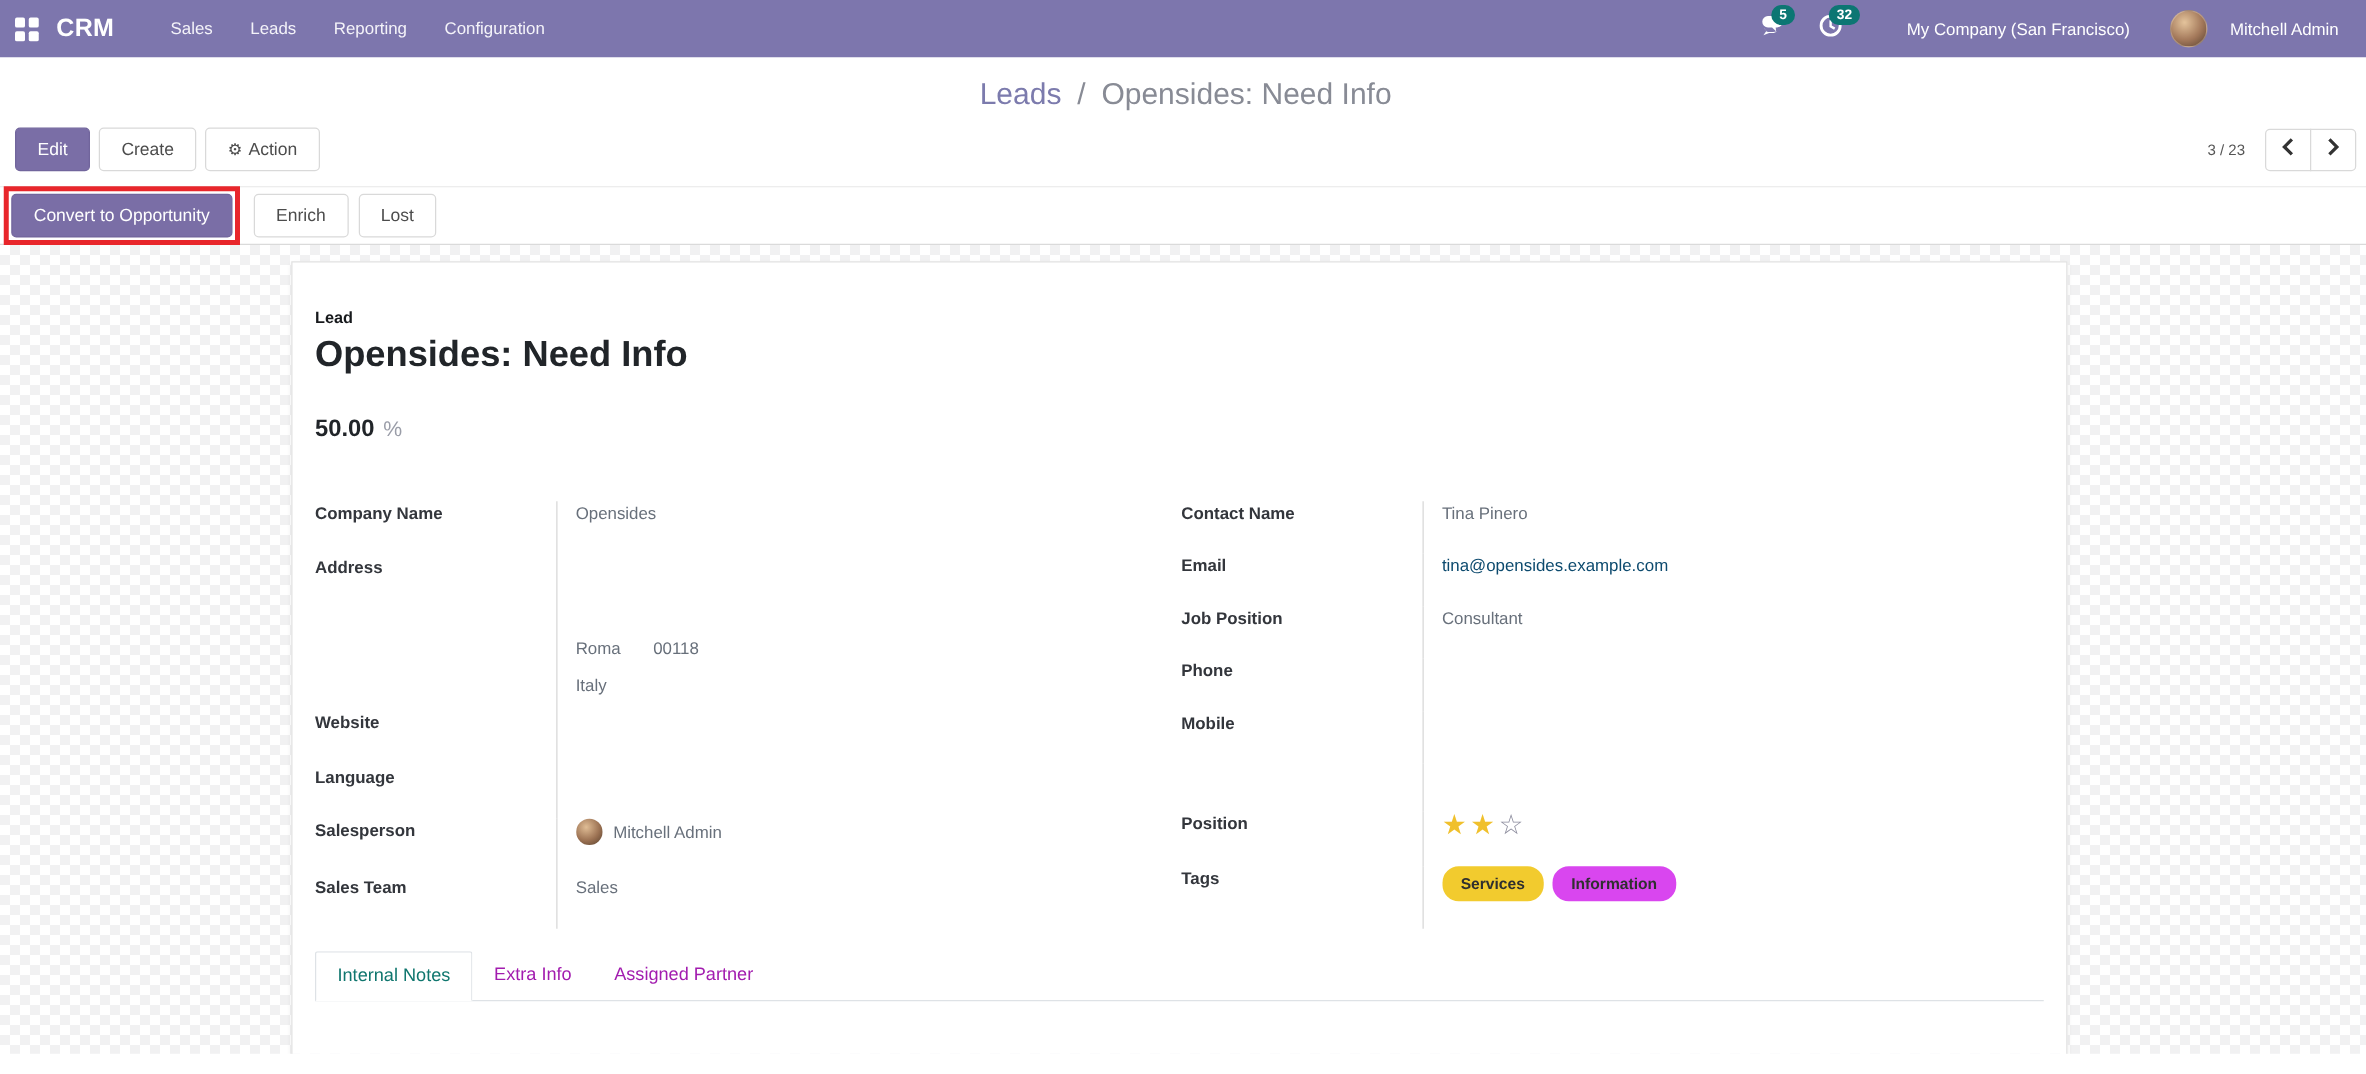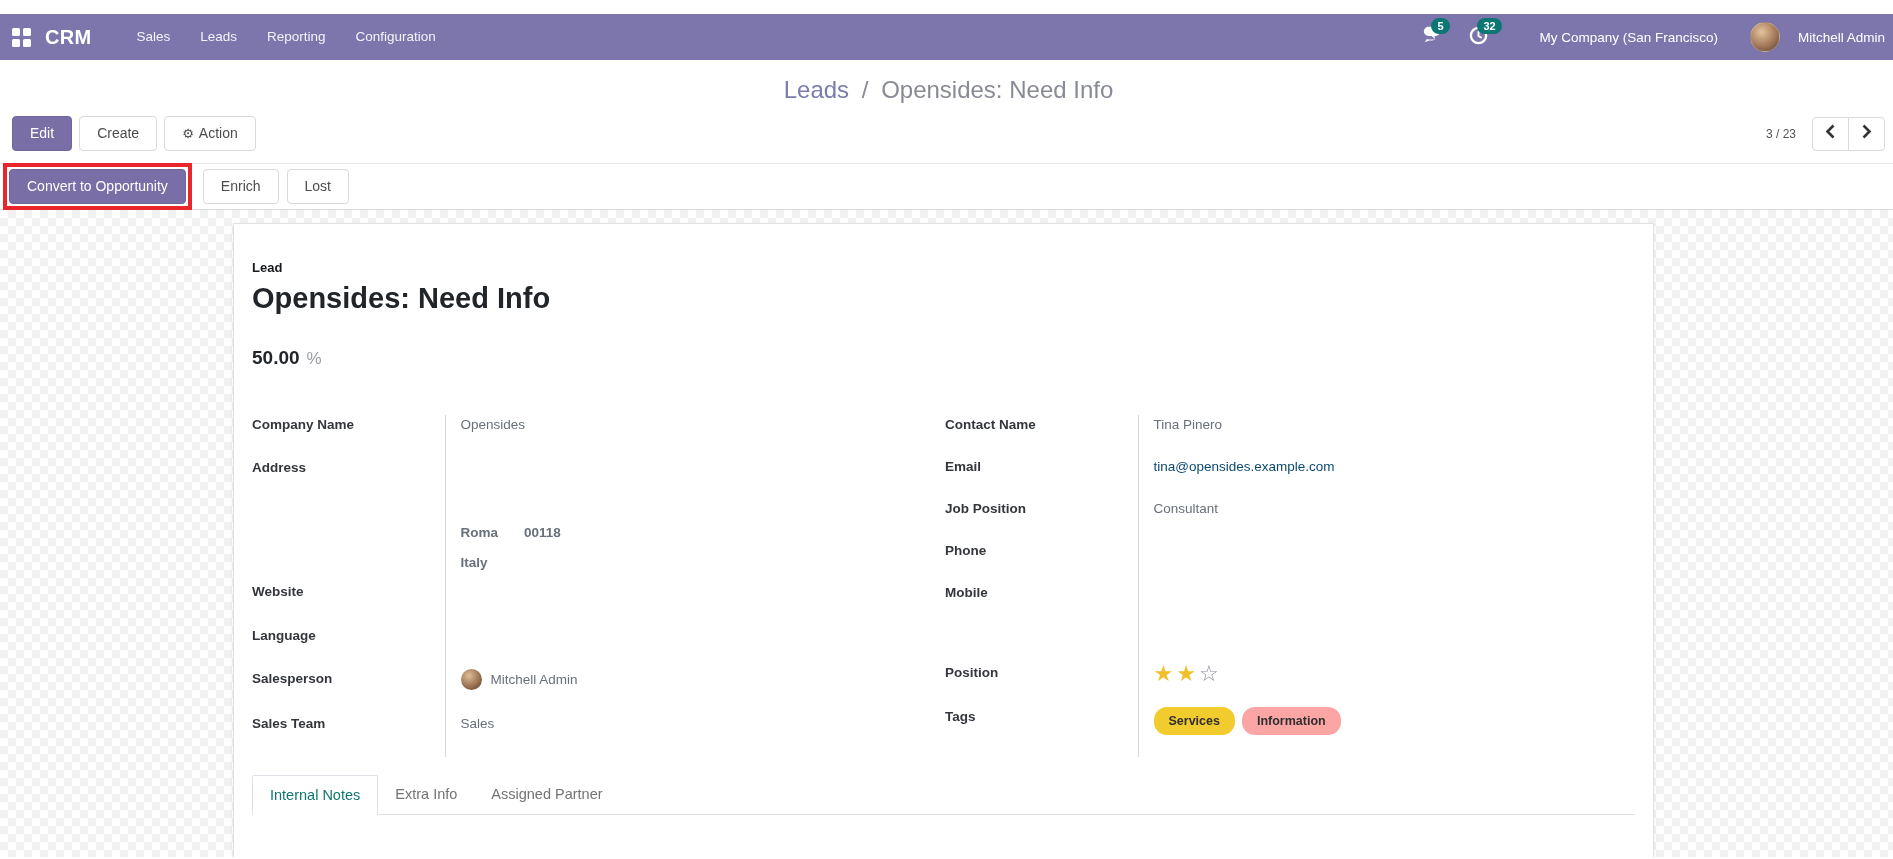--- a/index.html
+++ b/index.html
@@ -7,21 +7,21 @@
   body {
     font-family: "Liberation Sans", "DejaVu Sans", sans-serif;
     background: #fff;
     color: #4c4c4c;
   }
   a { text-decoration: none; }
 
   
   .navbar {
     height: 46px; background: #7d76ad; display: flex; align-items: center;
-    padding: 0 6px 0 12px; color: #fff; margin-top: 14px;
+    padding: 0 20px 0 12px; color: #fff;
   }
   .apps-icon { width: 19px; height: 19px; display: grid; grid-template-columns: 8px 8px;
     grid-template-rows: 8px 8px; gap: 3px; cursor: pointer; margin-right: 14px; }
   .apps-icon span { background: #fff; border-radius: 1.5px; }
   .brand { font-size: 20px; font-weight: bold; letter-spacing: .3px; margin-right: 30px; }
   .nav-menus { display: flex; height: 46px; }
   .nav-menus a { color: #f4f3f9; font-size: 13.5px; line-height: 46px; padding: 0 15px; }
   .nav-right { margin-left: auto; display: flex; align-items: center; gap: 10px; }
   .nav-icon-wrap { position: relative; width: 30px; height: 30px; display: flex;
     align-items: center; justify-content: center; cursor: pointer; margin-right: 6px; }
@@ -82,37 +82,37 @@
   .field-group.left  { width: 694px; }
   .field-group.right { width: 691px; }
   .frow { display: table-row; }
   .fcell-label { display: table-cell; width: 193px; vertical-align: top;
     font-size: 13.5px; font-weight: bold; color: #33363c; line-height: 20px;
     padding: 0 10px 22px 0; }
   .fcell-value { display: table-cell; vertical-align: top; border-left: 1px solid #d8d8d8;
     font-size: 13.5px; color: #68707b; line-height: 20px; padding: 0 6px 22px 15px; }
   .frow.no-pad .fcell-label, .frow.no-pad .fcell-value { padding-bottom: 0; }
   .frow.spacer .fcell-label, .frow.spacer .fcell-value { padding: 0; height: 38px; }
-  .addr-line { height: 30px; line-height: 30px; font-weight: bold; }
+  .addr-line { height: 30px; line-height: 30px; }
   .zip { margin-left: 26px; }
   .value-link { color: #0c4a6e; cursor: pointer; }
   .salesperson-value { display: flex; align-items: center; gap: 9px; cursor: pointer; }
   .mini-avatar { width: 21px; height: 21px; border-radius: 50%; flex: 0 0 21px;
     background: radial-gradient(circle at 38% 32%, #e0bd95, #9c7253 55%, #5c432f 95%); }
   .stars { display: flex; gap: 3px; font-size: 22px; line-height: 22px; }
   .star.filled { color: #f0c02c; cursor: pointer; }
   .star.empty  { color: #8d8d9e; cursor: pointer; }
   .tags-list { display: flex; gap: 7px; }
   .tag { font-size: 12.5px; font-weight: bold; padding: 4px 15px; border-radius: 13px; color: #2f2f2f; }
   .tag-yellow { background: #f2cb2e; }
-  .tag-blue   { background: #fca5a5; }
+  .tag-blue   { background: #d946ef; }
 
   
   .tabs { margin-top: 18px; border-bottom: 1px solid #dee2e6; display: flex; }
-  .tab { font-size: 14.5px; padding: 11px 17px; cursor: pointer; color: #737373;
+  .tab { font-size: 14.5px; padding: 11px 17px; cursor: pointer; color: #a21caf;
     margin-bottom: -1px; }
   .tab.active { background: #fff; border: 1px solid #dee2e6; border-bottom: 1px solid #fff;
     border-radius: 2px 2px 0 0; color: #0f766e; }
 </style>
 </head>
 <body>
 
 <nav class="navbar">
   <div class="apps-icon">
     <span></span>

